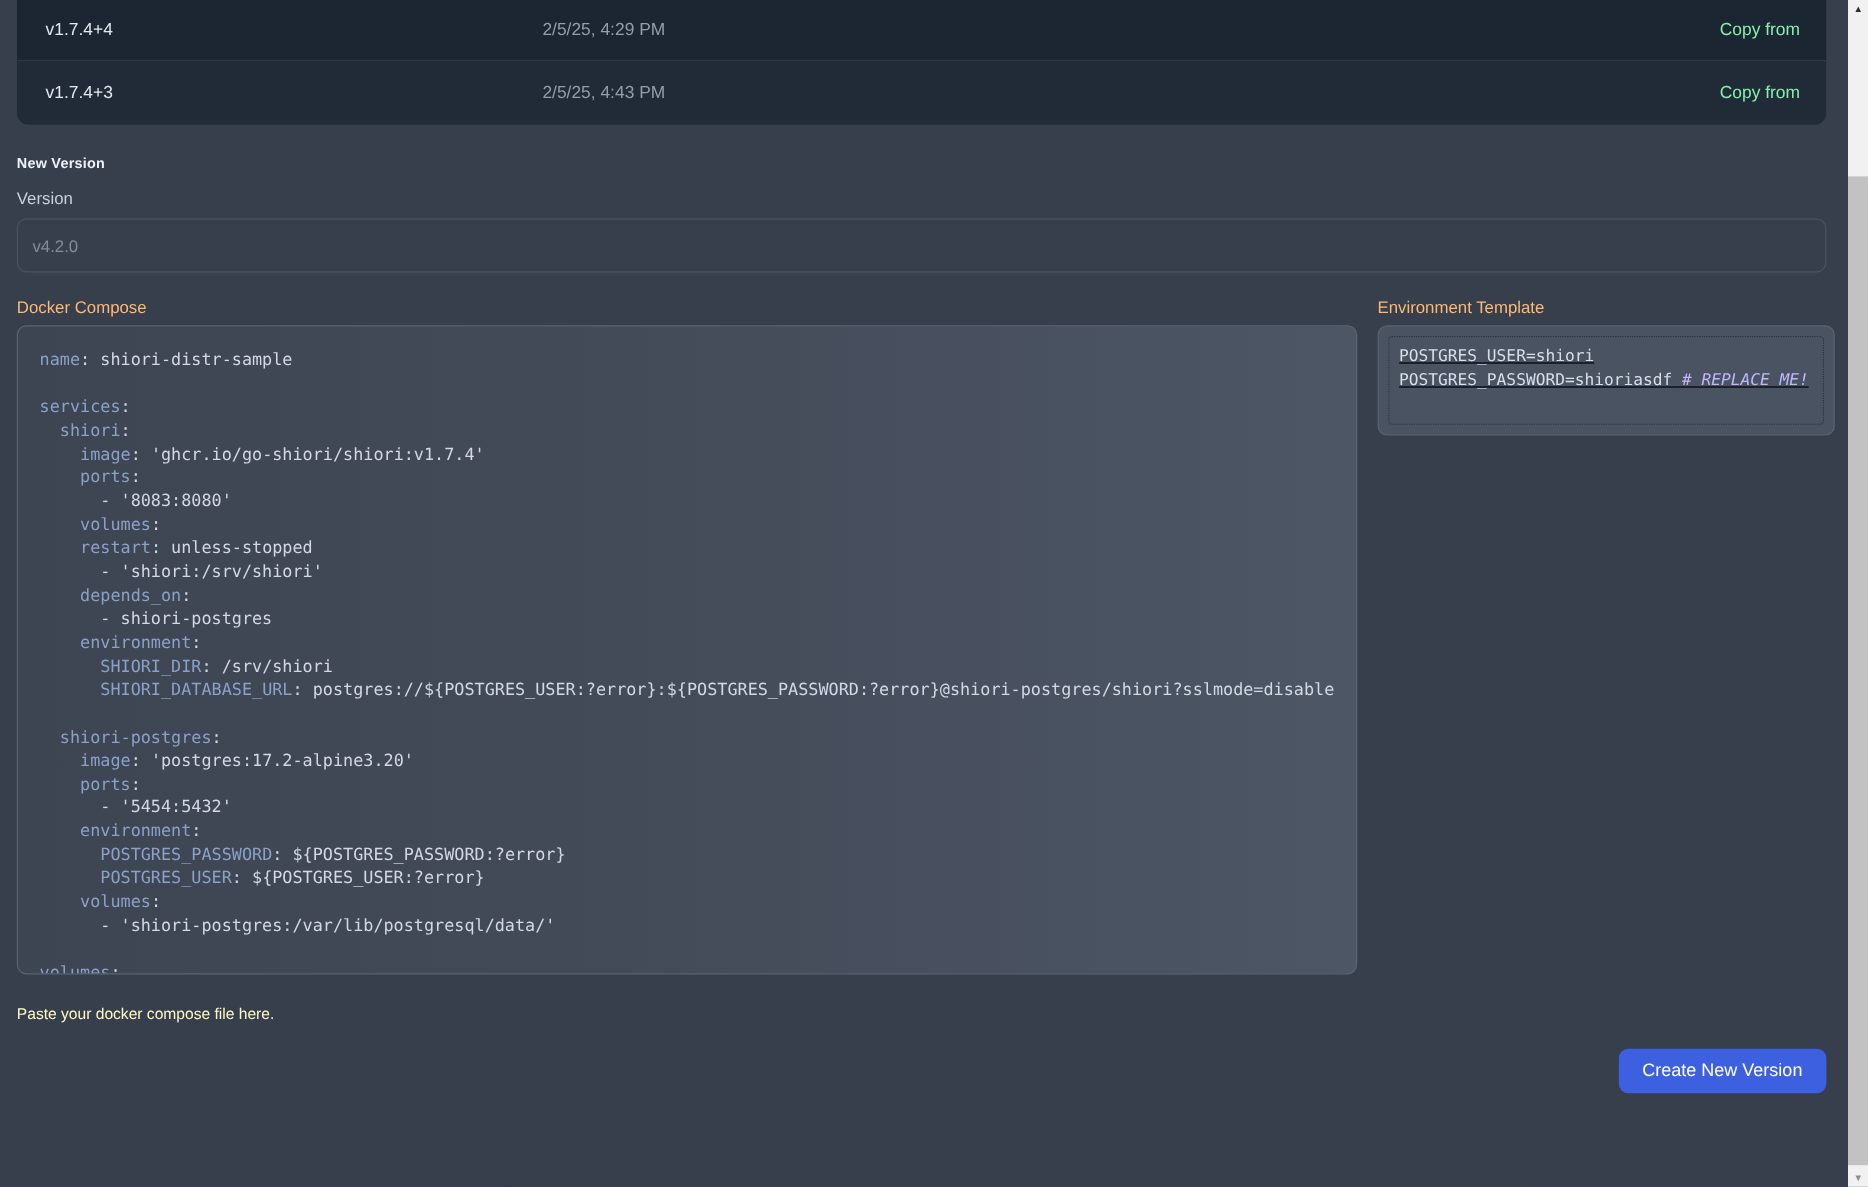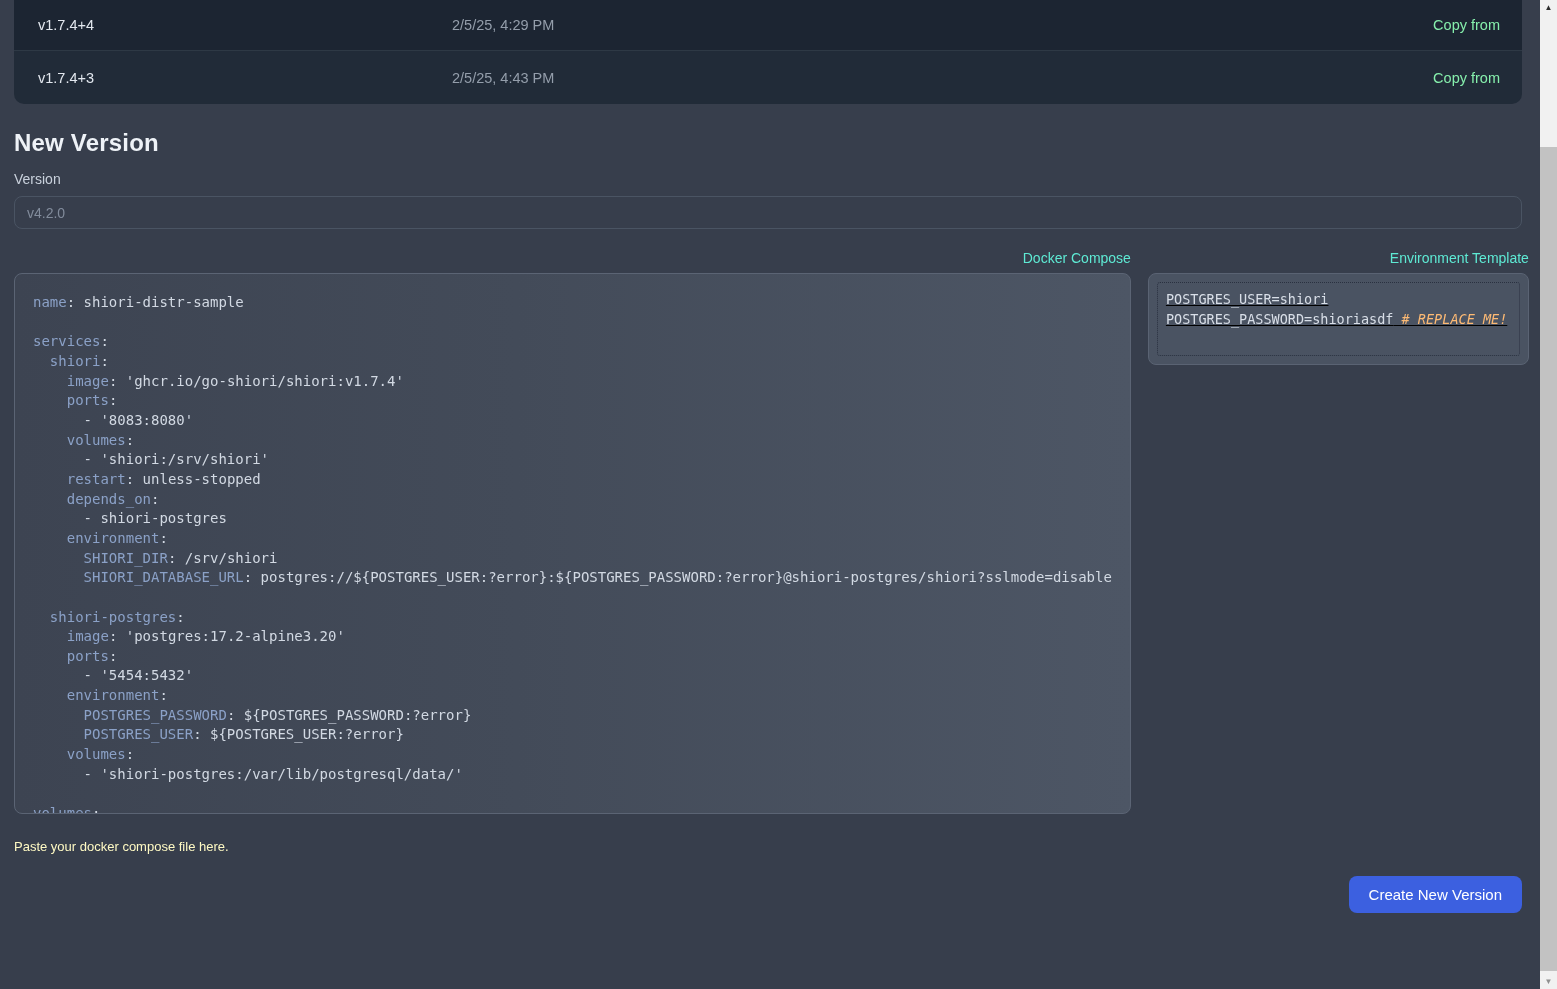--- a/index.html
+++ b/index.html
@@ -15,56 +15,56 @@
   .versions-table{border-radius:0 0 10px 10px;overflow:hidden;}
   .vrow{display:grid;grid-template-columns:438px 1fr auto;align-items:center;}
   .vrow.r0{height:50px;background:#1c2532;}
   .vrow.r1{height:53px;background:#212b38;border-top:1px solid #2e3945;}
   .vcell-version{padding-left:24px;color:#e3e8ef;font-size:14.5px;}
   .vcell-date{color:#949eab;font-size:14.5px;}
   .vcell-action{padding-right:22px;}
   .copy-link{color:#86efac;font-size:14.5px;cursor:pointer;text-decoration:none;}
 
   
-  .h-new-version{margin-top:25px;color:#eef2f7;font-size:24px;font-weight:700;letter-spacing:.2px;}
+  .h-new-version{margin-top:25px;color:#eef2f7;font-size:12px;font-weight:700;letter-spacing:.2px;}
   .field-label{margin-top:14px;color:#c9d1dc;font-size:14px;}
 
   
   .version-input{
-    margin-top:9px;box-sizing:border-box;width:100%;height:33px;
+    margin-top:9px;box-sizing:border-box;width:100%;height:45px;
     background:transparent;border:1px solid #4a5463;border-radius:8px;
     color:#dfe5ee;font-size:14px;padding:0 12px;outline:none;
     font-family:"Liberation Sans", sans-serif;
   }
   .version-input::placeholder{color:#828c9c;}
 
   
   .editors{display:grid;grid-template-columns:1fr 381px;gap:17px;margin-top:21px;}
-  .col-label{color:#5eead4;font-size:14px;margin-bottom:7px;text-align:right;}
+  .col-label{color:#fdba74;font-size:14px;margin-bottom:7px;}
 
   .compose-editor{
     box-sizing:border-box;height:541px;border:1px solid #5b6474;border-radius:8px;
     background:linear-gradient(90deg,#3d4452 0%,#434b59 45%,#4d5665 100%);
     padding:19px 18px;overflow:hidden;cursor:text;
   }
   .cl{white-space:pre;font-family:"DejaVu Sans Mono", monospace;font-size:14px;line-height:19.65px;}
   .tok-key{color:#8ba1c7;}
   .tok-plain{color:#d2d9e3;}
   .compose-help{margin-top:25px;color:#fef9c3;font-size:13px;}
 
   .env-box{
     box-sizing:border-box;height:92px;border:1px solid #5a6373;border-radius:8px;
     background:#4a5362;padding:8px;align-self:start;
   }
   .env-inner{
     box-sizing:border-box;height:100%;border:1px dotted #2a3140;border-radius:3px;
     padding:6px 8px;cursor:text;text-decoration:underline;
   }
   .env-line{white-space:pre;font-family:"DejaVu Sans Mono", monospace;font-size:13.5px;line-height:20px;color:#d9dfe8;}
-  .env-comment{color:#fdba74;font-style:italic;}
+  .env-comment{color:#c4b5fd;font-style:italic;}
 
   
   .footer-row{display:flex;justify-content:flex-end;margin-top:22px;}
   .create-btn{
     height:37px;padding:0 20px;border:none;border-radius:8px;
     background:#3c60e0;color:#ffffff;font-size:15px;font-weight:400;
     font-family:"Liberation Sans", sans-serif;cursor:pointer;
   }
 
   
@@ -109,22 +109,22 @@
       <div class="col-label">Docker Compose</div>
       <div class="compose-editor">
           <div class="cl"><span class="tok-key">name</span><span class="tok-plain">: shiori-distr-sample</span></div>
           <div class="cl">&nbsp;</div>
           <div class="cl"><span class="tok-key">services</span><span class="tok-plain">:</span></div>
           <div class="cl"><span class="tok-plain">  </span><span class="tok-key">shiori</span><span class="tok-plain">:</span></div>
           <div class="cl"><span class="tok-plain">    </span><span class="tok-key">image</span><span class="tok-plain">: 'ghcr.io/go-shiori/shiori:v1.7.4'</span></div>
           <div class="cl"><span class="tok-plain">    </span><span class="tok-key">ports</span><span class="tok-plain">:</span></div>
           <div class="cl"><span class="tok-plain">      - '8083:8080'</span></div>
           <div class="cl"><span class="tok-plain">    </span><span class="tok-key">volumes</span><span class="tok-plain">:</span></div>
+          <div class="cl"><span class="tok-plain">    </span><span class="tok-key">restart</span><span class="tok-plain">: unless-stopped</span></div>
           <div class="cl"><span class="tok-plain">      - 'shiori:/srv/shiori'</span></div>
-          <div class="cl"><span class="tok-plain">    </span><span class="tok-key">restart</span><span class="tok-plain">: unless-stopped</span></div>
           <div class="cl"><span class="tok-plain">    </span><span class="tok-key">depends_on</span><span class="tok-plain">:</span></div>
           <div class="cl"><span class="tok-plain">      - shiori-postgres</span></div>
           <div class="cl"><span class="tok-plain">    </span><span class="tok-key">environment</span><span class="tok-plain">:</span></div>
           <div class="cl"><span class="tok-plain">      </span><span class="tok-key">SHIORI_DIR</span><span class="tok-plain">: /srv/shiori</span></div>
           <div class="cl"><span class="tok-plain">      </span><span class="tok-key">SHIORI_DATABASE_URL</span><span class="tok-plain">: postgres://${POSTGRES_USER:?error}:${POSTGRES_PASSWORD:?error}@shiori-postgres/shiori?sslmode=disable</span></div>
           <div class="cl">&nbsp;</div>
           <div class="cl"><span class="tok-plain">  </span><span class="tok-key">shiori-postgres</span><span class="tok-plain">:</span></div>
           <div class="cl"><span class="tok-plain">    </span><span class="tok-key">image</span><span class="tok-plain">: 'postgres:17.2-alpine3.20'</span></div>
           <div class="cl"><span class="tok-plain">    </span><span class="tok-key">ports</span><span class="tok-plain">:</span></div>
           <div class="cl"><span class="tok-plain">      - '5454:5432'</span></div>

